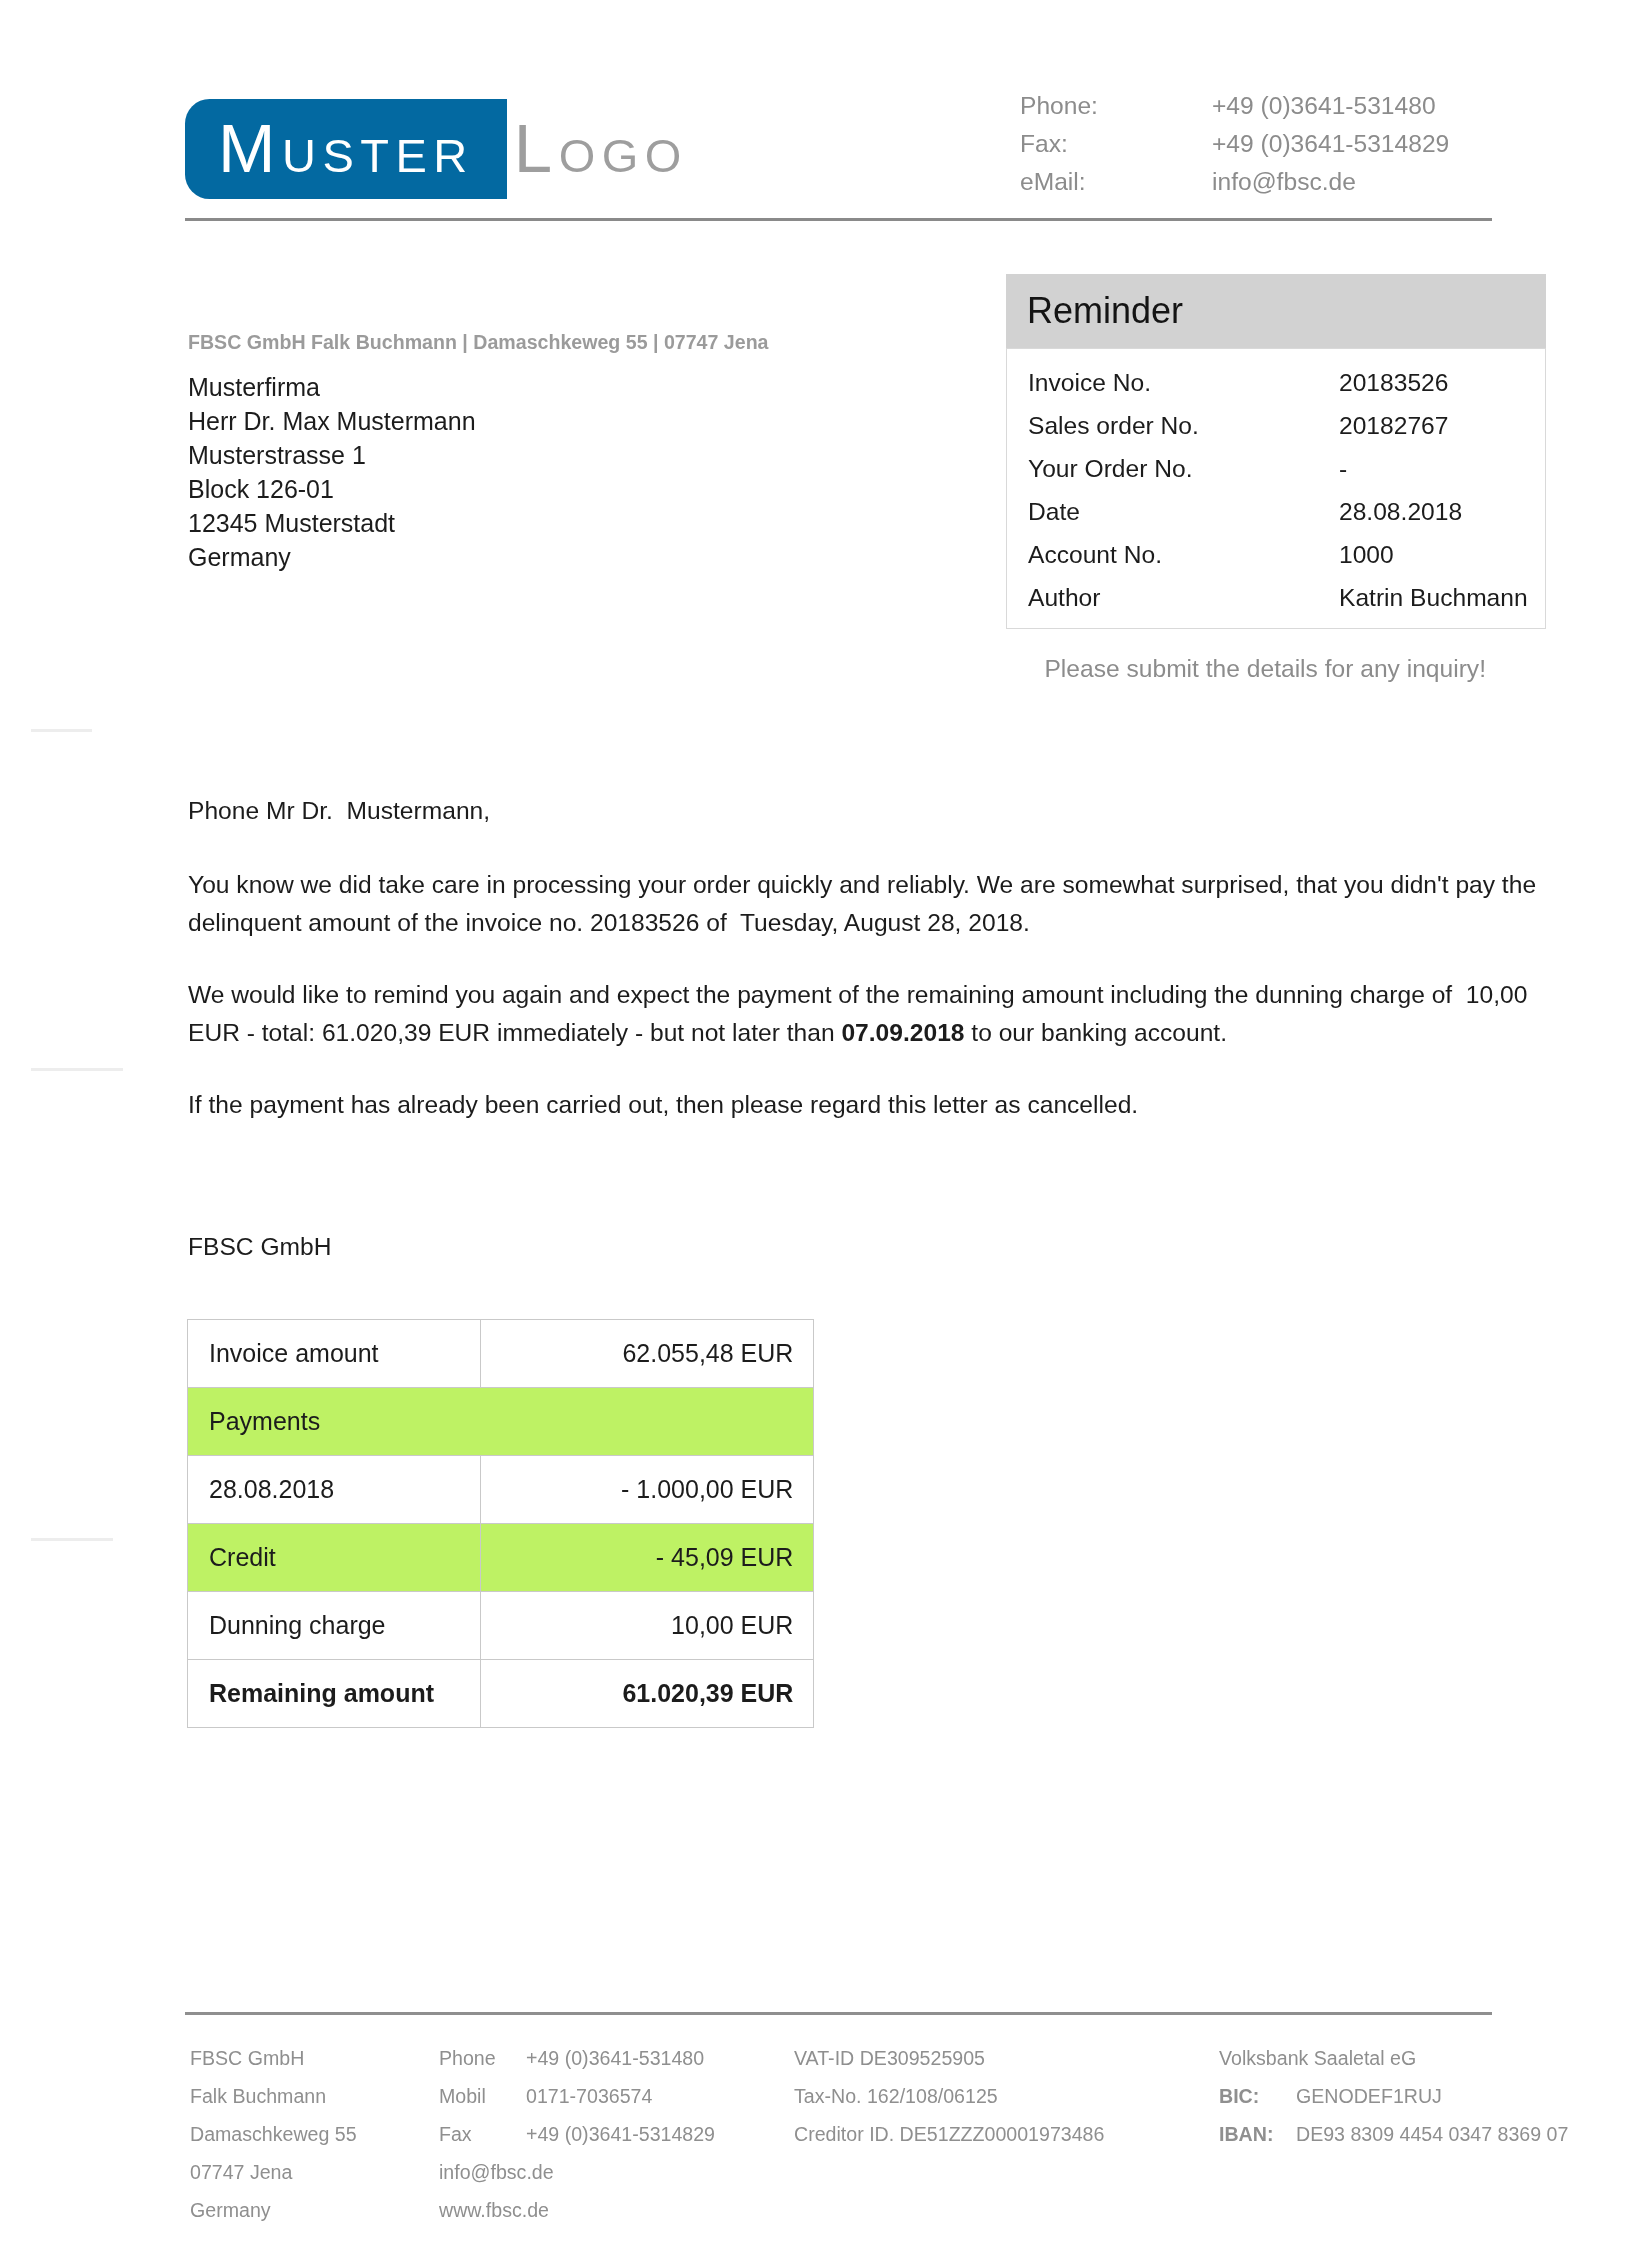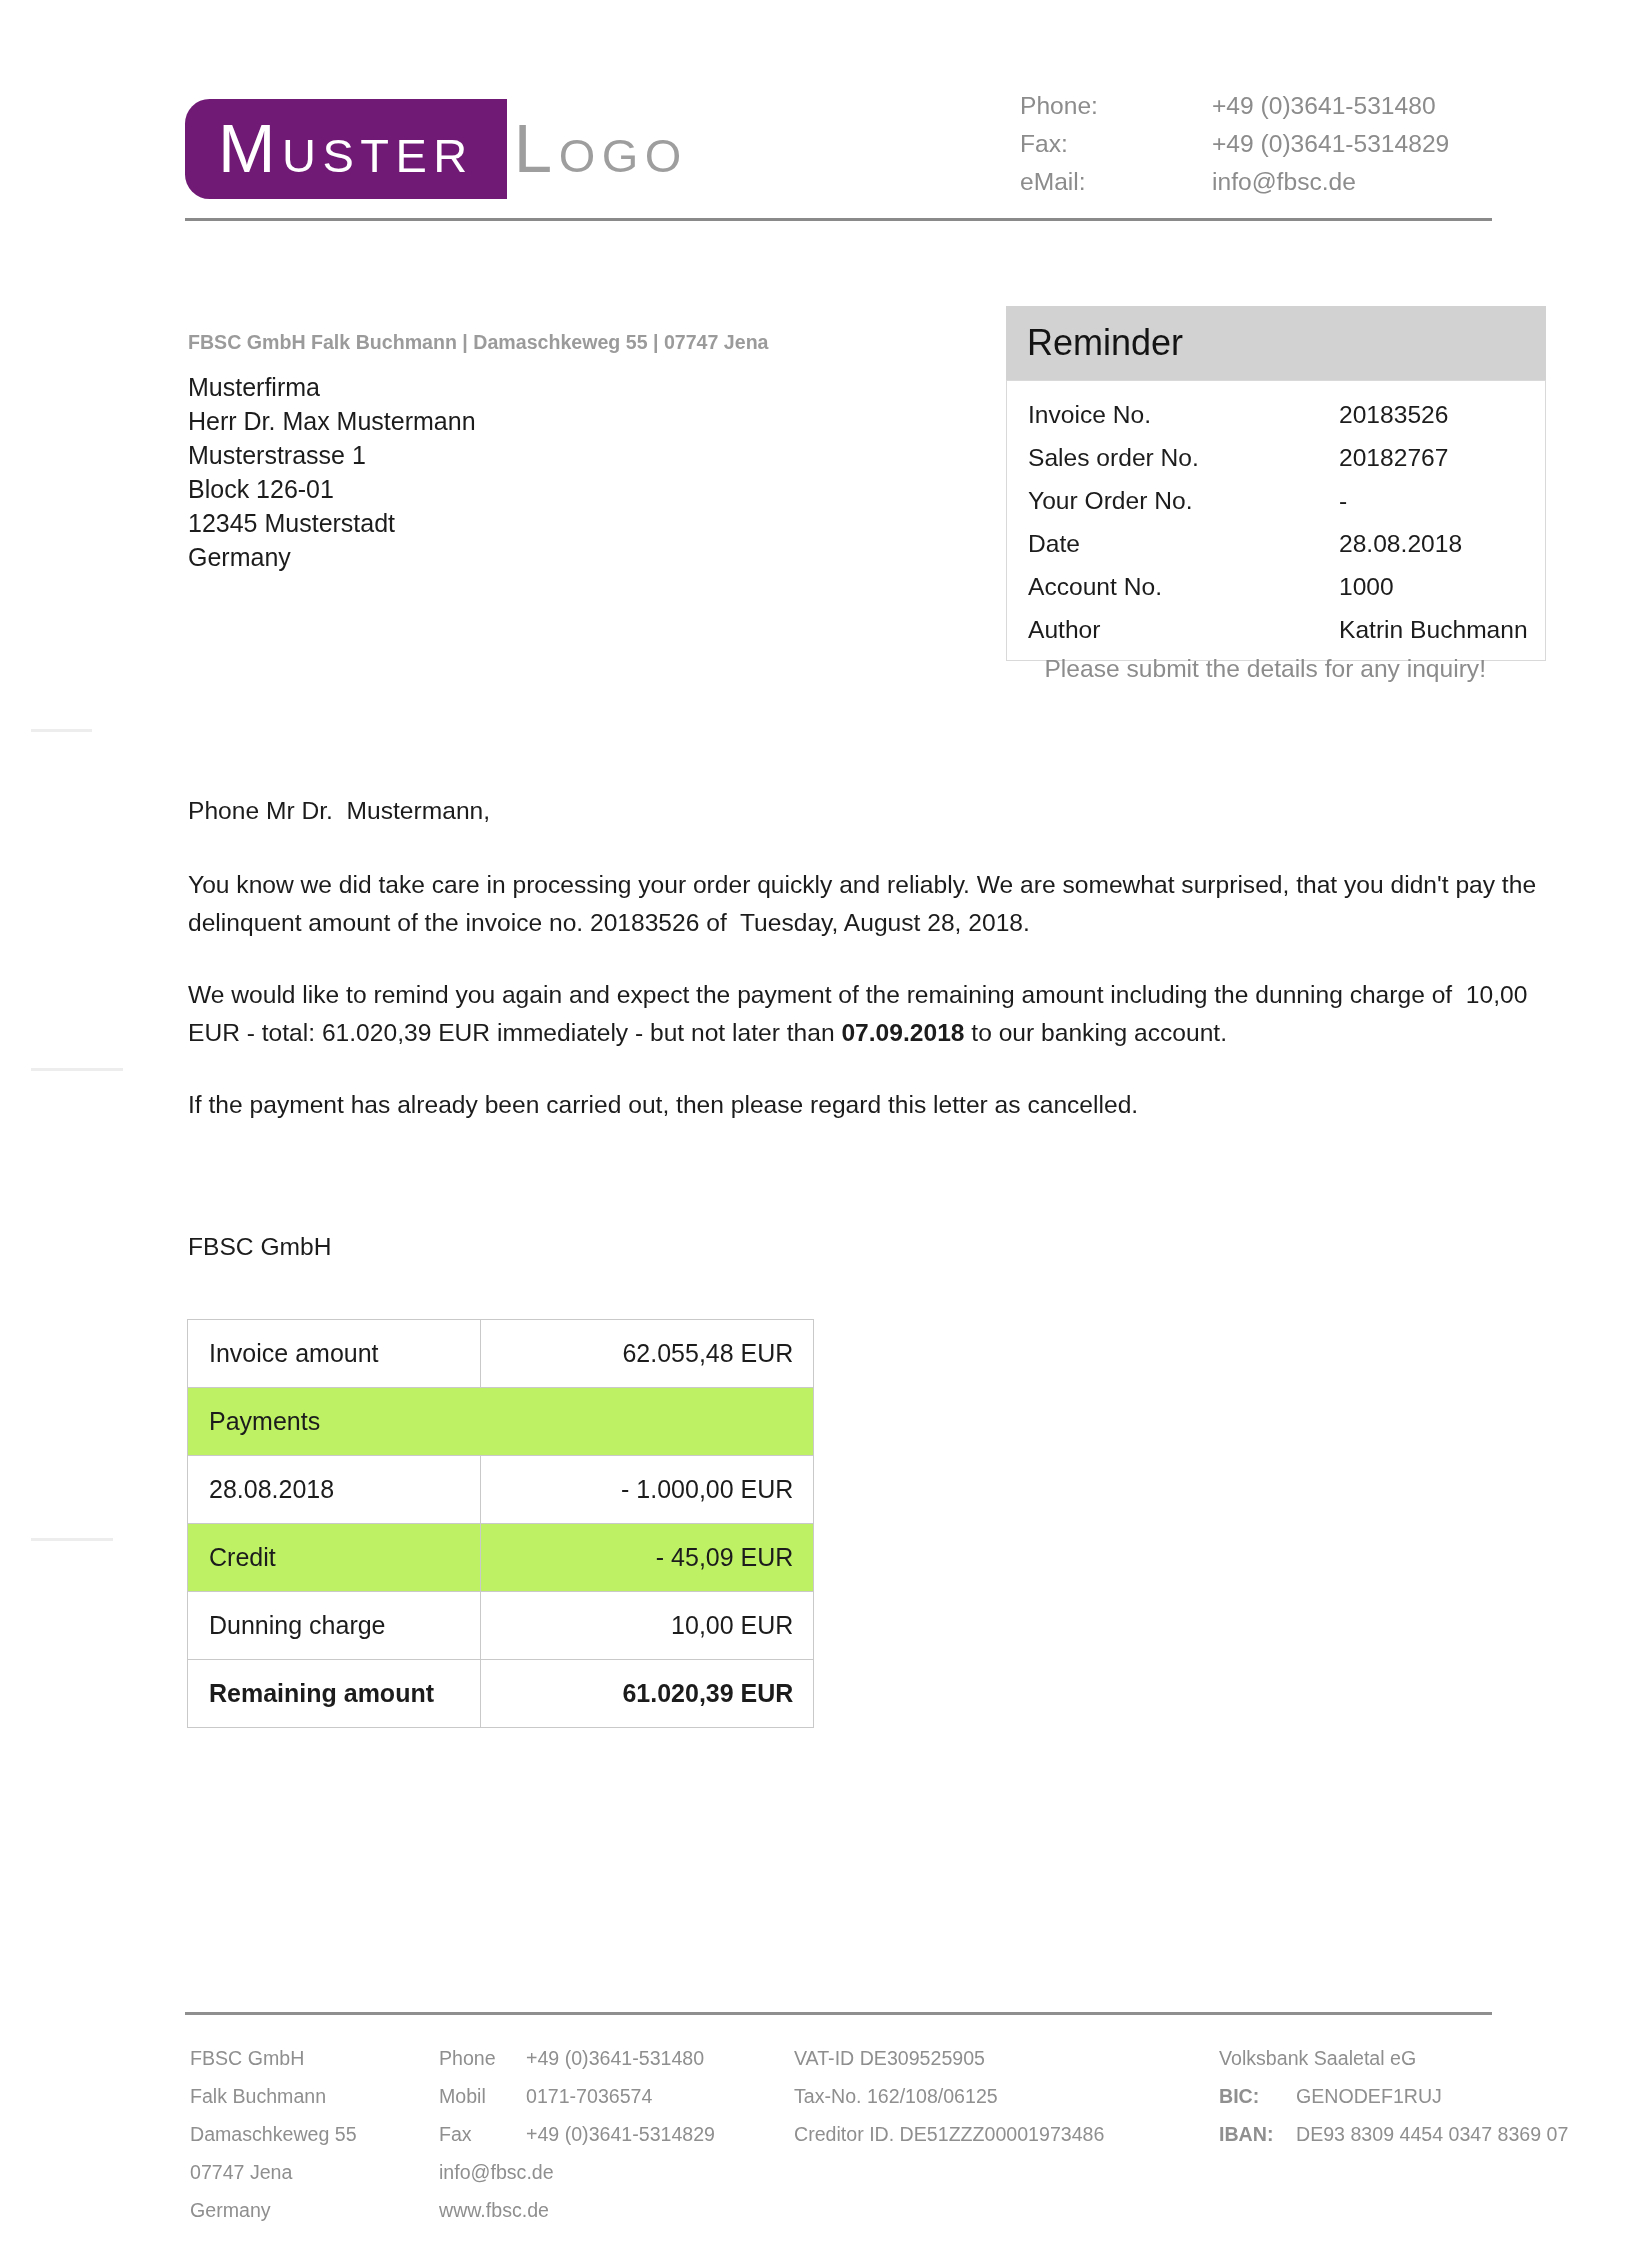--- a/index.html
+++ b/index.html
@@ -2,38 +2,38 @@
 <html style="font-size:13px"><head>
 <meta charset="utf-8">
 <style>
   html,body{margin:0;padding:0;background:#ffffff;}
   .page{
     position:relative;width:1637px;height:2261px;background:#ffffff;overflow:hidden;
     font-family:"Liberation Sans", sans-serif;color:#1c1c1c;
   }
   
   .logo-line{position:absolute;left:185px;top:109px;font-size:69px;font-weight:300;white-space:nowrap;letter-spacing:6.5px;}
-  .logo-muster{background:#701a75;color:#ffffff;border-radius:24.6px 0 0 24.6px;padding:10.6px 33px 11.5px 33px;}
+  .logo-muster{background:#0369a1;color:#ffffff;border-radius:24.6px 0 0 24.6px;padding:10.6px 33px 11.5px 33px;}
   .logo-logo{color:#9e9e9e;padding-left:7px;}
   .logo-rest{font-size:47px;}
   .contact{position:absolute;left:1020px;top:87px;font-size:24.6px;line-height:38px;color:#8c8c8c;}
   .contact-row .c-label{display:inline-block;width:192px;}
   .rule{position:absolute;left:185px;width:1307px;height:3.3px;background:#8a8a8a;}
   .rule-top{top:218px;}
   .rule-bottom{top:2012px;background:#8f8f8f;}
   
   .fold-mark{position:absolute;left:31px;height:2.5px;background:#ededed;}
   .fold-1{top:729px;width:61px;}
   .fold-2{top:1068px;width:92px;}
   .fold-3{top:1538px;width:82px;}
   
   .sender-line{position:absolute;left:188px;top:331px;font-size:19.6px;font-weight:bold;color:#9b9b9b;}
   .address{position:absolute;left:188px;top:370px;font-size:25px;line-height:34px;color:#1c1c1c;}
   
-  .infobox{position:absolute;left:1006px;top:274px;width:540px;margin-top:32px;}
+  .infobox{position:absolute;left:1006px;top:274px;width:540px;}
   .infobox-title{height:74px;background:#d2d2d2;display:flex;align-items:center;padding-left:21px;
     font-size:36px;font-weight:400;color:#141414;box-sizing:border-box;}
   .infobox-body{border:1.6px solid #d9d9d9;background:#ffffff;box-sizing:border-box;padding:11.5px 0 9.8px 21px;}
   .ib-row{display:flex;font-size:24.6px;line-height:43px;color:#1c1c1c;}
   .ib-label{width:311px;flex:0 0 311px;}
   .note{position:absolute;left:901px;top:655px;width:585px;text-align:right;font-size:24.6px;color:#8c8c8c;}
   
   .para{position:absolute;left:188px;width:1359px;font-size:24.6px;line-height:38px;color:#1c1c1c;white-space:pre-wrap;}
   .p-salutation{top:792px;}
   .p-1{top:866px;}

